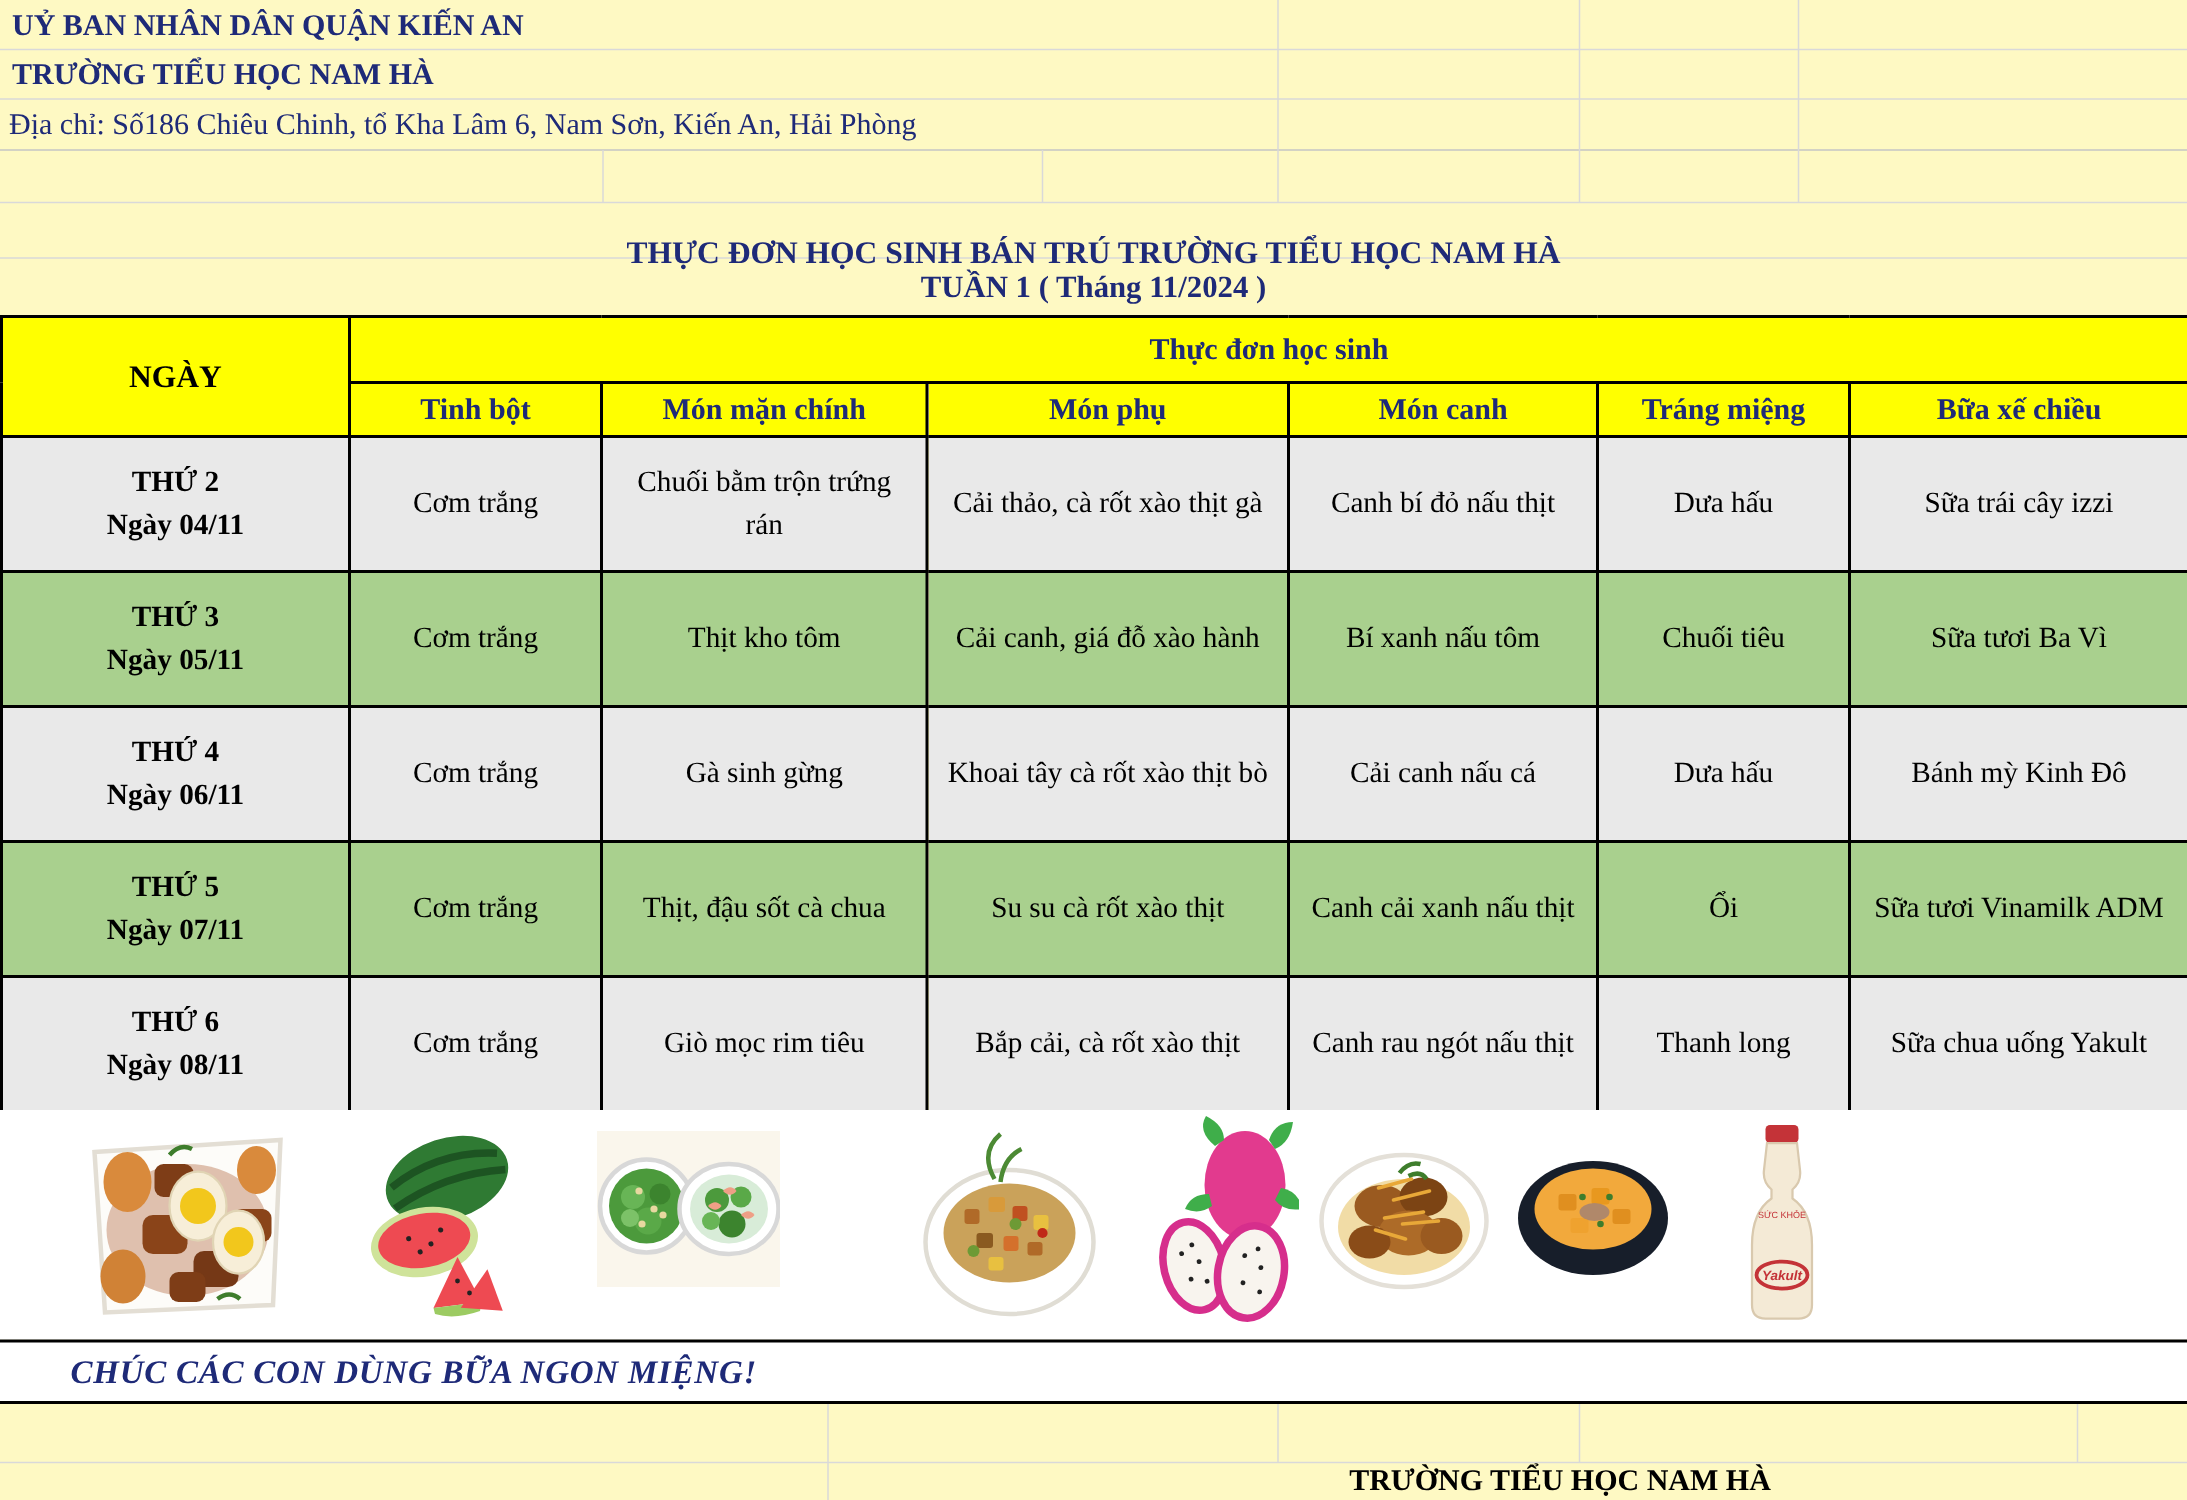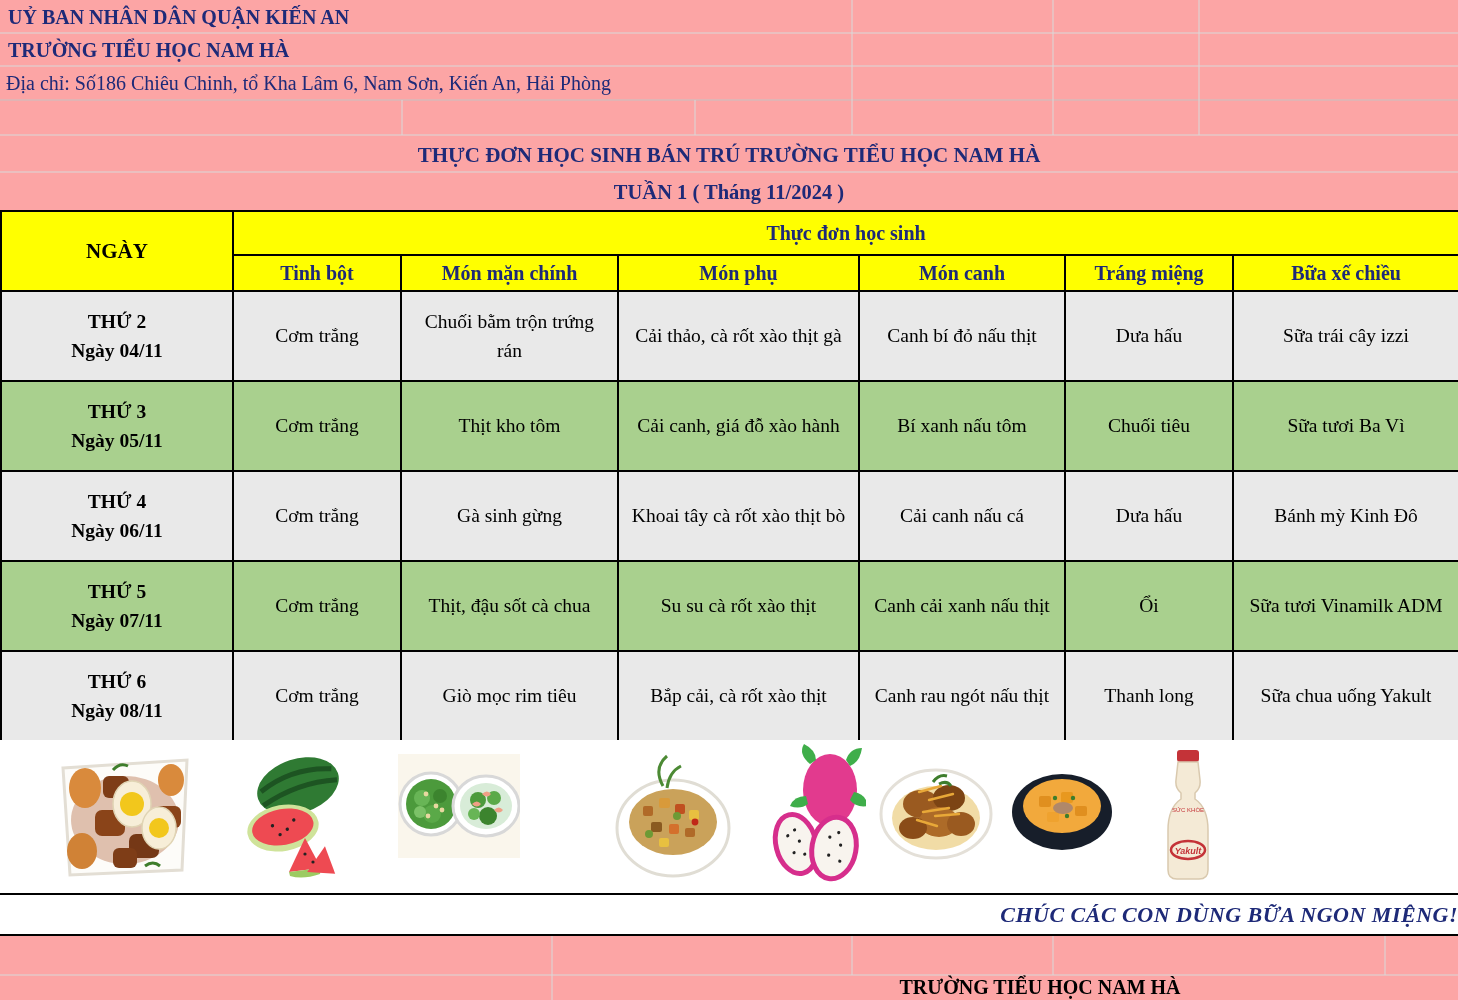--- a/index.html
+++ b/index.html
@@ -1,24 +1,24 @@
 <!DOCTYPE html>
 <html><head>
 <meta charset="utf-8">
 <style>
   html,body{margin:0;padding:0;background:#fff;}
   .sheet{
-    position:relative;width:1458px;height:1000px;background:#fca5a5;overflow:hidden;
+    position:relative;width:1458px;height:1000px;background:#fef9c3;overflow:hidden;
     font-family:"Liberation Serif","DejaVu Serif",serif;color:#000;
   }
   .abs{position:absolute;}
   .navy{color:#1e2a78;}
   .org-line{left:8px;font-size:20px;font-weight:bold;line-height:32px;white-space:nowrap;}
   .addr-line{left:6px;font-size:20px;font-weight:normal;line-height:33px;white-space:nowrap;}
-  .doc-title{top:137px;left:0;width:1458px;text-align:center;font-size:21px;font-weight:bold;line-height:36px;}
+  .doc-title{top:150px;left:0;width:1458px;text-align:center;font-size:21px;font-weight:bold;line-height:36px;}
   .doc-subtitle{top:174px;left:0;width:1458px;text-align:center;font-size:20.5px;font-weight:bold;line-height:36px;}
 
   table.menu{
     position:absolute;top:210px;left:0;width:1458px;border-collapse:collapse;table-layout:fixed;
   }
   table.menu th,table.menu td{
     border:2px solid #000;text-align:center;vertical-align:middle;padding:2px 10px;overflow:hidden;
   }
   table.menu th{background:#ffff00;font-size:20px;font-weight:bold;color:#1e2a78;}
   table.menu th.day-head{color:#000;font-size:21px;}
@@ -26,21 +26,21 @@
   tr.hdr1{height:44px;} tr.hdr2{height:36px;} tr.data{height:90px;}
   tr.r-gray td{background:#e9e9e9;}
   tr.r-green td{background:#a9d08e;}
   td.day-cell{font-weight:bold;font-size:20.5px;line-height:1.6;}
 
   .photo-strip{top:740px;left:0;width:1458px;height:153px;background:#fff;}
   .photo{position:absolute;}
   .band{
     top:893px;left:0;width:1458px;height:43px;box-sizing:border-box;
     border-top:2px solid #000;border-bottom:2px solid #000;background:#fff;
-    text-align:right;font-size:22px;font-weight:bold;font-style:italic;line-height:39px;letter-spacing:.5px;
+    text-align:left;font-size:22px;font-weight:bold;font-style:italic;line-height:39px;letter-spacing:.5px;padding-left:47px;
   }
   .signature{
     top:975px;left:760px;width:560px;text-align:center;
     font-size:20px;font-weight:bold;line-height:25px;color:#000;white-space:nowrap;
   }
   svg{display:block;}
 </style>
 </head>
 <body>
 

